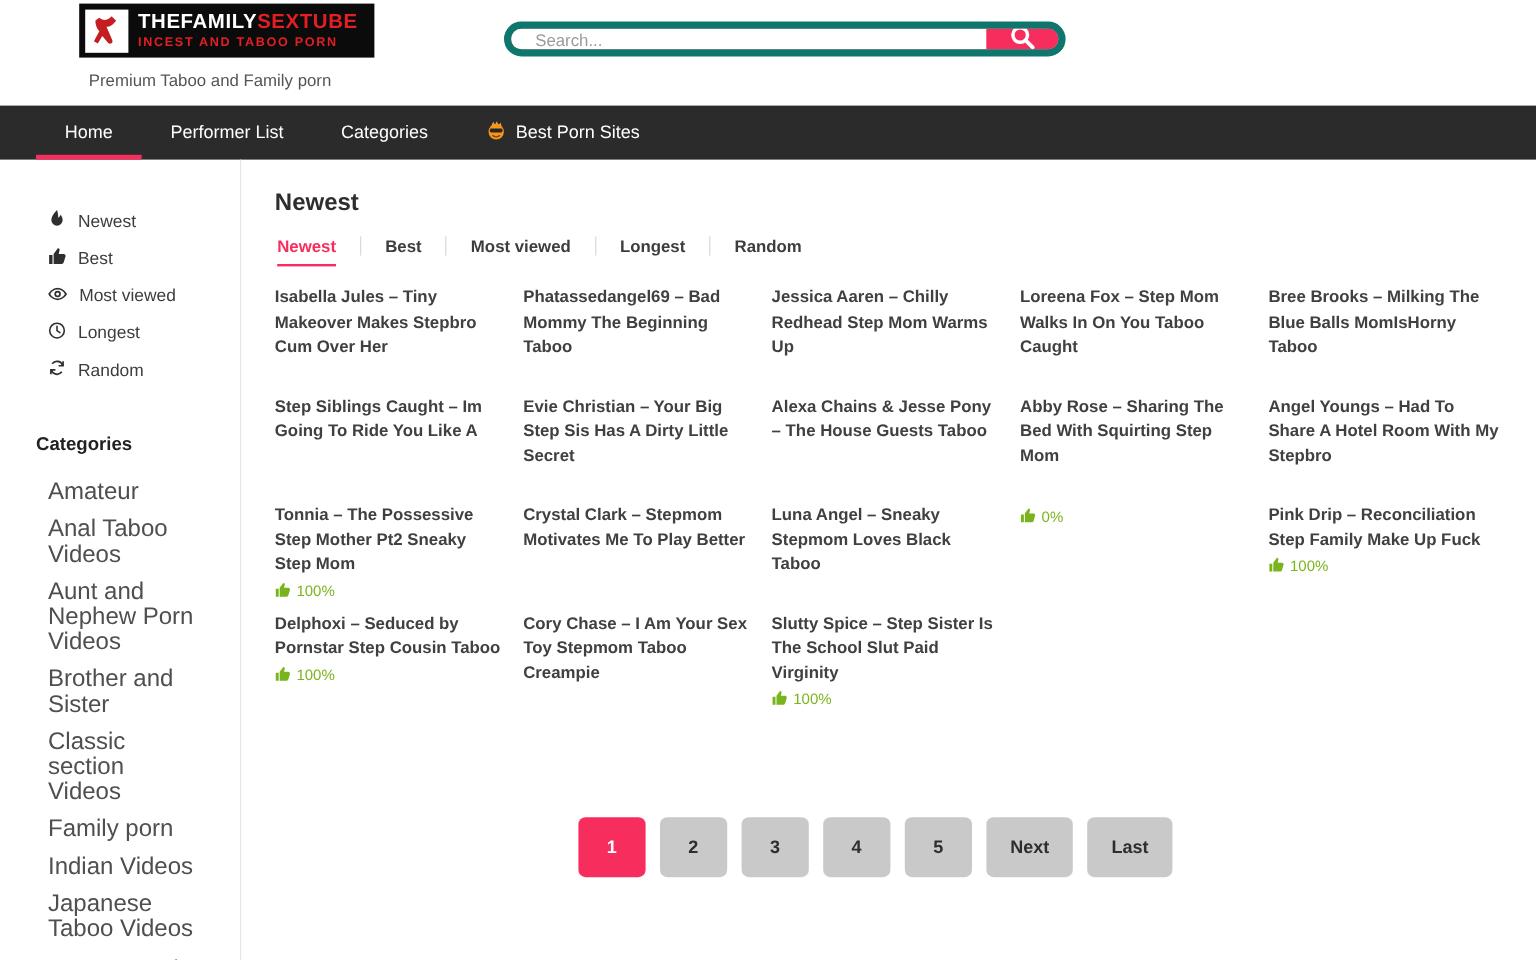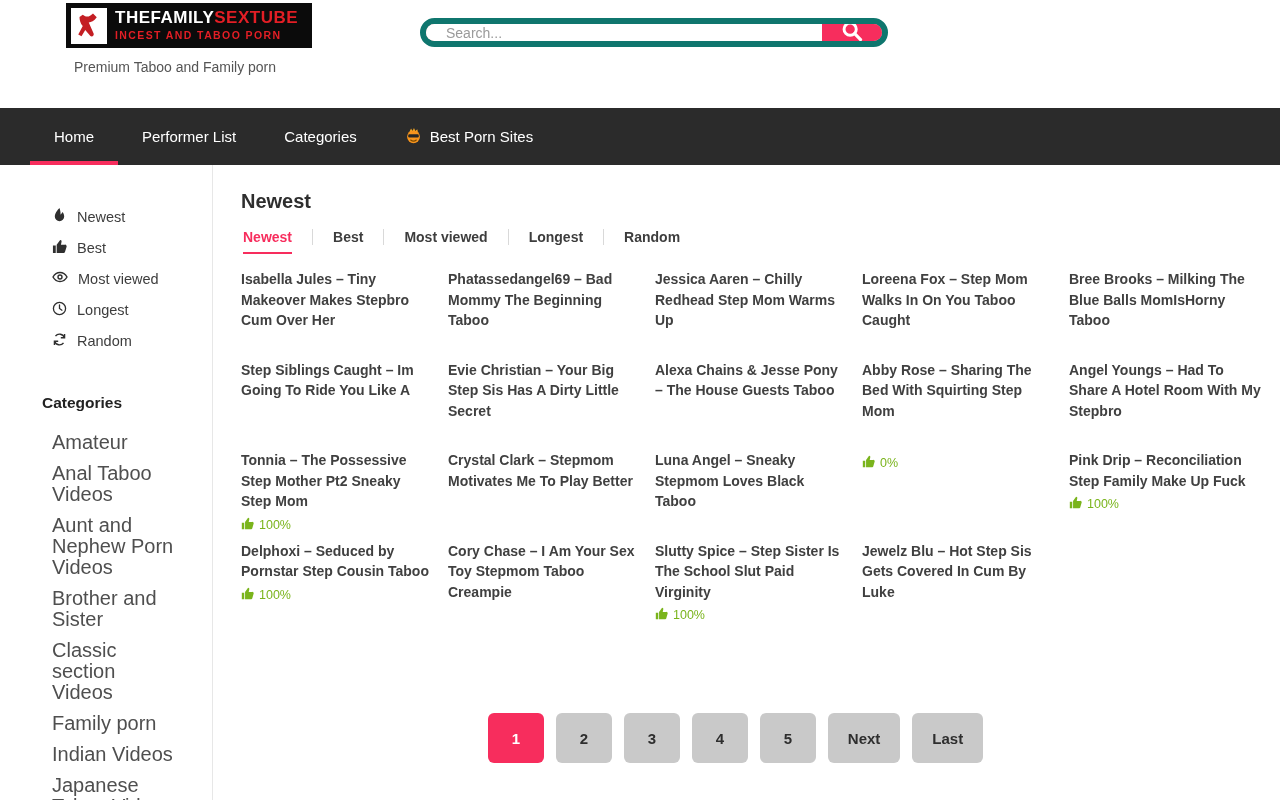--- a/index.html
+++ b/index.html
@@ -26,27 +26,27 @@
   .tagline{margin:11px 0 0 8px;font-size:14px;color:#555;}
   .search{position:absolute;left:386px;top:18px;width:468px;height:29px;display:flex;
           border:6px solid #0f766e;border-radius:23px;overflow:hidden;background:#fca5a5;}
   .search input{flex:1;border:none;outline:none;padding:0 20px;font-size:14px;color:#444;
                 font-family:"Liberation Sans", sans-serif;}
   .search input::placeholder{color:#9a9a9a;}
   .search button{width:60px;border:none;background:var(--accent);cursor:pointer;
                  display:flex;align-items:center;justify-content:center;}
 
   
-  nav{height:57px;background:var(--nav-bg);display:flex;align-items:stretch;padding-left:30px;margin-top:20px;}
+  nav{height:45px;background:var(--nav-bg);display:flex;align-items:stretch;padding-left:30px;}
   .nav-item{display:flex;align-items:center;gap:8px;padding:0 24px;color:#fff;font-size:15px;
             position:relative;cursor:pointer;}
   .nav-item.active::after{content:"";position:absolute;left:0;right:0;bottom:0;height:4px;background:var(--accent);}
 
   
-  .layout{display:flex;height:667px;padding-left:12px;}
+  .layout{display:flex;height:667px;}
   aside{width:201px;flex:0 0 201px;border-right:1px solid #e7e7e7;padding:36px 0 0 30px;}
   .sort-list{padding-left:10px;}
   .sort-item{display:flex;align-items:center;gap:10px;height:31px;font-size:14.5px;color:#3d3d3d;cursor:pointer;}
   .sort-item svg{flex:0 0 auto;color:#2f2f2f;}
   .cats-title{font-size:15.5px;font-weight:bold;color:#222;margin:38px 0 20px 0;}
   .cat-list{padding-left:10px;}
   .cat-item{display:block;font-size:20px;color:#4f4f4f;line-height:21px;margin-bottom:10px;width:128px;cursor:pointer;}
   .all-cats{display:flex;align-items:center;gap:9px;font-size:14.5px;font-weight:bold;color:#222;
             margin:14px 0 0 10px;cursor:pointer;}
 
@@ -297,24 +297,20 @@
       </div>
       <div class="card">
         <a class="vtitle">Slutty Spice – Step Sister Is The School Slut Paid Virginity</a>
         <div class="rating">
           <span><svg width="13" height="13" viewBox="0 0 16 16">
                 <path d="M1 7h3v8H1zM5 15h7.2c.8 0 1.5-.5 1.7-1.3l1.5-5A1.8 1.8 0 0 0 13.7 6H9.5l.7-3.1A1.5 1.5 0 0 0 8.7 1L5 6z" fill="currentColor"></path>
               </svg></span>
           <span>100%</span>
         </div>
       </div>
-      <div class="card">
-        <a class="vtitle">Jewelz Blu – Hot Step Sis Gets Covered In Cum By Luke</a>
-
-      </div>
     </div>
 
     <div class="pagination">
       <a class="pg-btn active">1</a>
       <a class="pg-btn">2</a>
       <a class="pg-btn">3</a>
       <a class="pg-btn">4</a>
       <a class="pg-btn">5</a>
       <a class="pg-btn">Next</a>
       <a class="pg-btn">Last</a>

